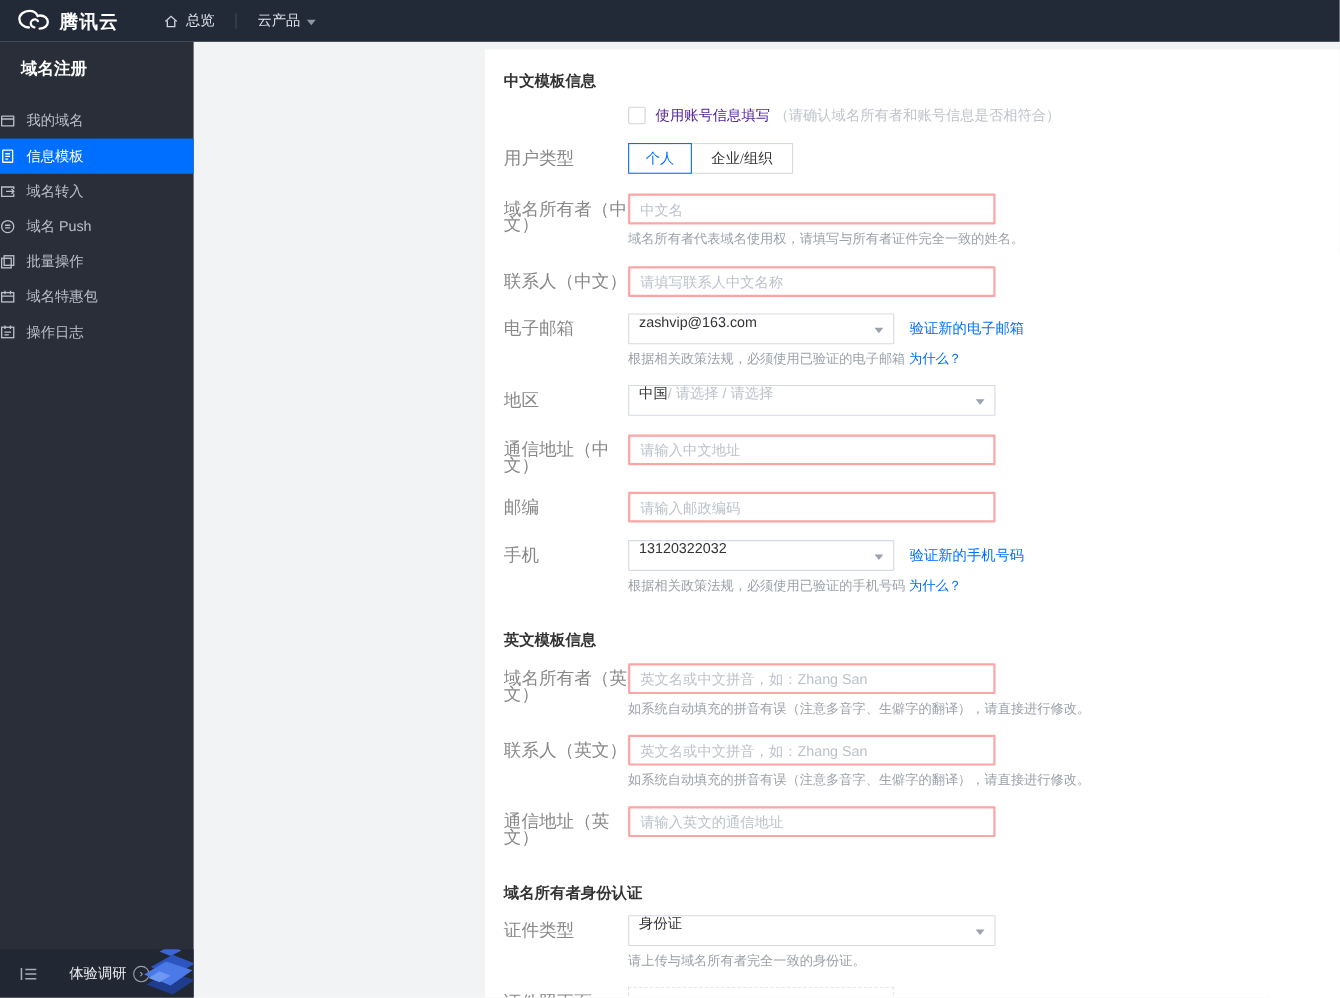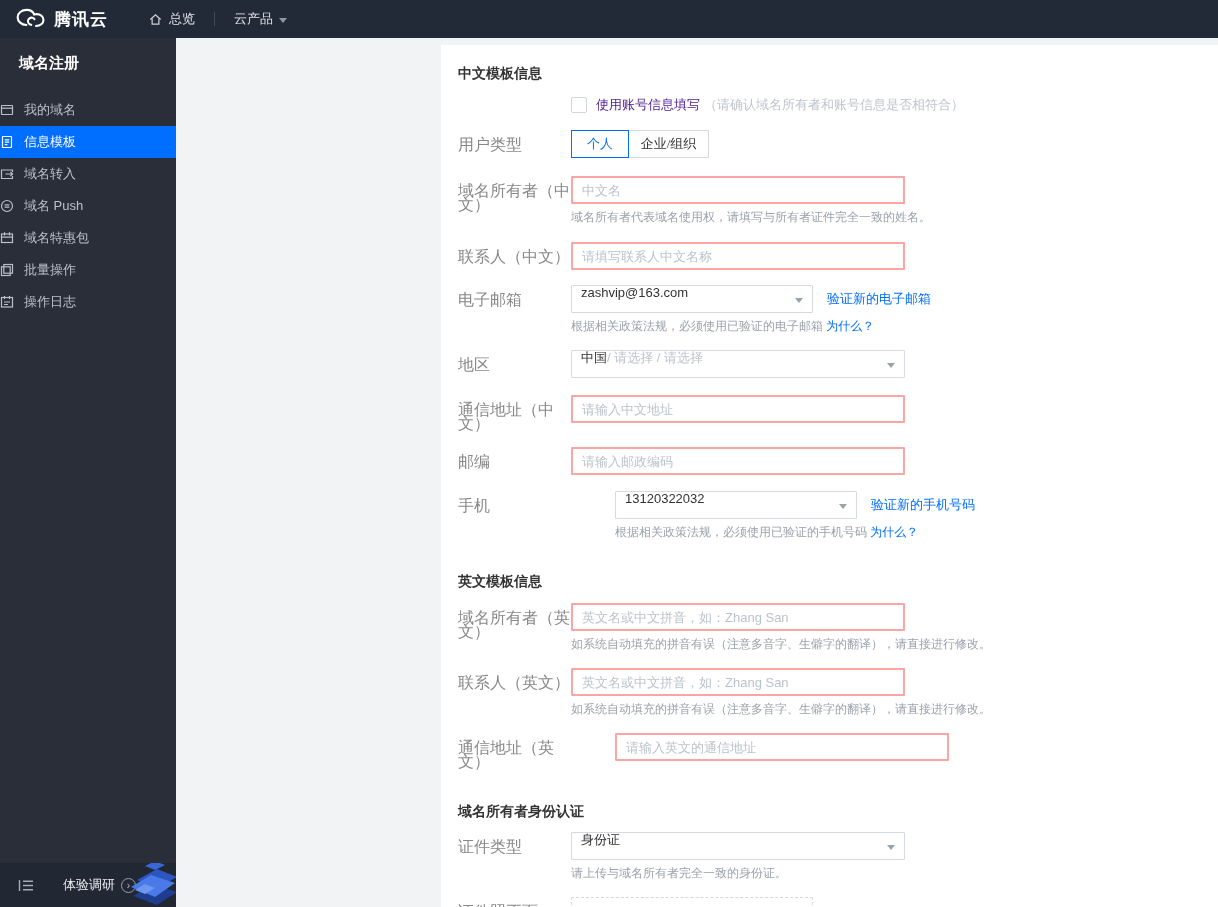--- a/index.html
+++ b/index.html
@@ -44,21 +44,21 @@
   
   .panel { position:absolute; left:441px; top:45px; width:777px; height:862px;
     background:#fff; padding:21px 20px 0 17px; overflow:hidden; }
 
   .sec-heading { font-size:14px; font-weight:bold; color:#333; line-height:14px; margin:0 0 16px; }
   .sec-heading.en { margin-bottom:15px; }
   .sec-heading.auth { margin-bottom:14px; }
 
   .frow { display:flex; margin-bottom:17px; }
   .frow.mb15 { margin-bottom:15px; } .frow.mb16 { margin-bottom:16px; }
-  .frow.mb18 { margin-bottom:18px; } .frow.mb35 { margin-bottom:35px;gap:44px; }
+  .frow.mb18 { margin-bottom:18px; } .frow.mb35 { margin-bottom:35px; }
   .flabel { width:113px; flex:none; font-size:16px; color:#888; padding-top:8px; line-height:14px; }
   .fbody { flex:1; min-width:0; }
   .ctrl-line { display:flex; align-items:center; }
 
   .input { width:334px; height:28px; border:2px solid #fca5a5; border-radius:1px;
     padding:0 9px; font-size:13px; color:#333; background:#fff; font-family:inherit; outline:none; }
   .input::placeholder { color:#bcc2cc; }
 
   .sel { height:28px; border:1px solid #d5dae2; border-radius:1px; background:#fff;
     display:flex; align-items:center; padding:0 26px 13px 9px; font-size:13px; color:#333;
@@ -74,21 +74,21 @@
 
   .checkbox-box { width:16px; height:16px; border:1px solid #d0d5dd; border-radius:2px;
     background:#fff; cursor:pointer; flex:none; }
   .chk-label { margin-left:9px; font-size:13px; color:#4c1d95;font-family:Liberation Mono, monospace; }
   .chk-hint { font-size:13px; color:#bfc4cc; margin-left:4px; }
 
   .seg { display:flex; }
   .seg-btn { height:28px; display:flex; align-items:center; justify-content:center;
     font-size:13px; cursor:pointer; background:#fff; border:1px solid #d5dae2; color:#333; }
   .seg-btn.first { width:58px; }
-  .seg-btn.second { width:81px; margin-left:-1px;font-family:Liberation Serif, serif; }
+  .seg-btn.second { width:93px; margin-left:-1px;font-family:Liberation Serif, serif; }
   .seg-btn.selected { border-color:#006eff; color:#006eff; position:relative; z-index:1; }
 
   .upload-box { width:242px; height:150px; border:1px dashed #d4d9e0; border-radius:1px;
     position:relative; background:#fff; cursor:pointer; }
 </style>
 </head>
 <body>
 
 <div class="navbar">
   <div class="brand">
@@ -154,34 +154,34 @@
         <svg viewBox="0 0 14 14">
             <circle cx="7" cy="7" r="5.5"></circle>
             <path d="M4.6 5.8h4.8M4.6 8.2h4.8"></path>
           </svg>
       </span>
       <span>域名 Push</span>
     </div>
     <div class="menu-item">
       <span class="mi-icon">
         <svg viewBox="0 0 14 14">
+            <rect x="3.8" y="1.5" width="8.7" height="8.7"></rect>
+            <rect x="1.5" y="3.8" width="8.7" height="8.7"></rect>
+          </svg>
+      </span>
+      <span>批量操作</span>
+    </div>
+    <div class="menu-item">
+      <span class="mi-icon">
+        <svg viewBox="0 0 14 14">
             <rect x="1.5" y="3" width="11" height="8.5"></rect>
             <path d="M4.5 1.3v3.2M9.5 1.3v3.2M1.5 6.2h11"></path>
           </svg>
       </span>
       <span>域名特惠包</span>
-    </div>
-    <div class="menu-item">
-      <span class="mi-icon">
-        <svg viewBox="0 0 14 14">
-            <rect x="3.8" y="1.5" width="8.7" height="8.7"></rect>
-            <rect x="1.5" y="3.8" width="8.7" height="8.7"></rect>
-          </svg>
-      </span>
-      <span>批量操作</span>
     </div>
     <div class="menu-item">
       <span class="mi-icon">
         <svg viewBox="0 0 14 14">
             <rect x="1.5" y="2.5" width="11" height="9.5"></rect>
             <path d="M4.5 1v3M9.5 1v3M4 7h6M4 9.5h4"></path>
           </svg>
       </span>
       <span>操作日志</span>
     </div>

